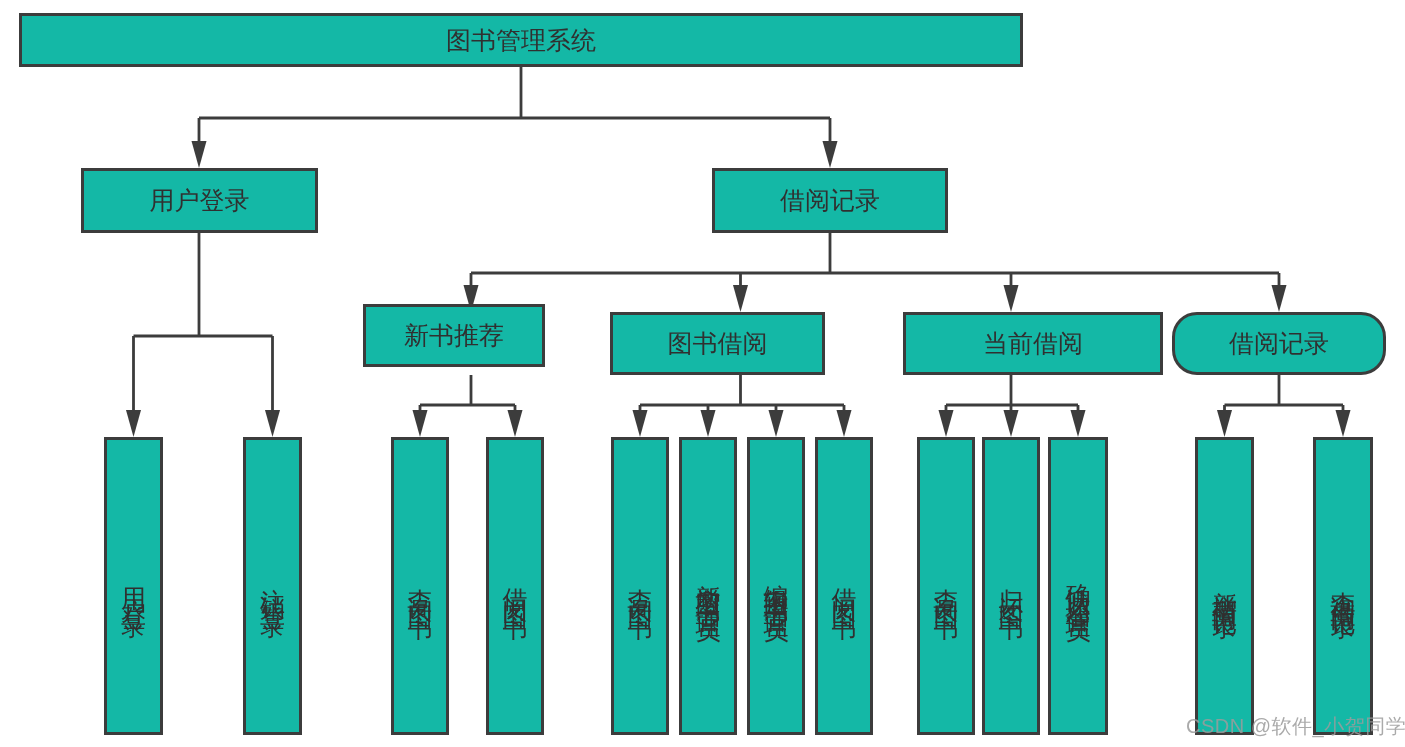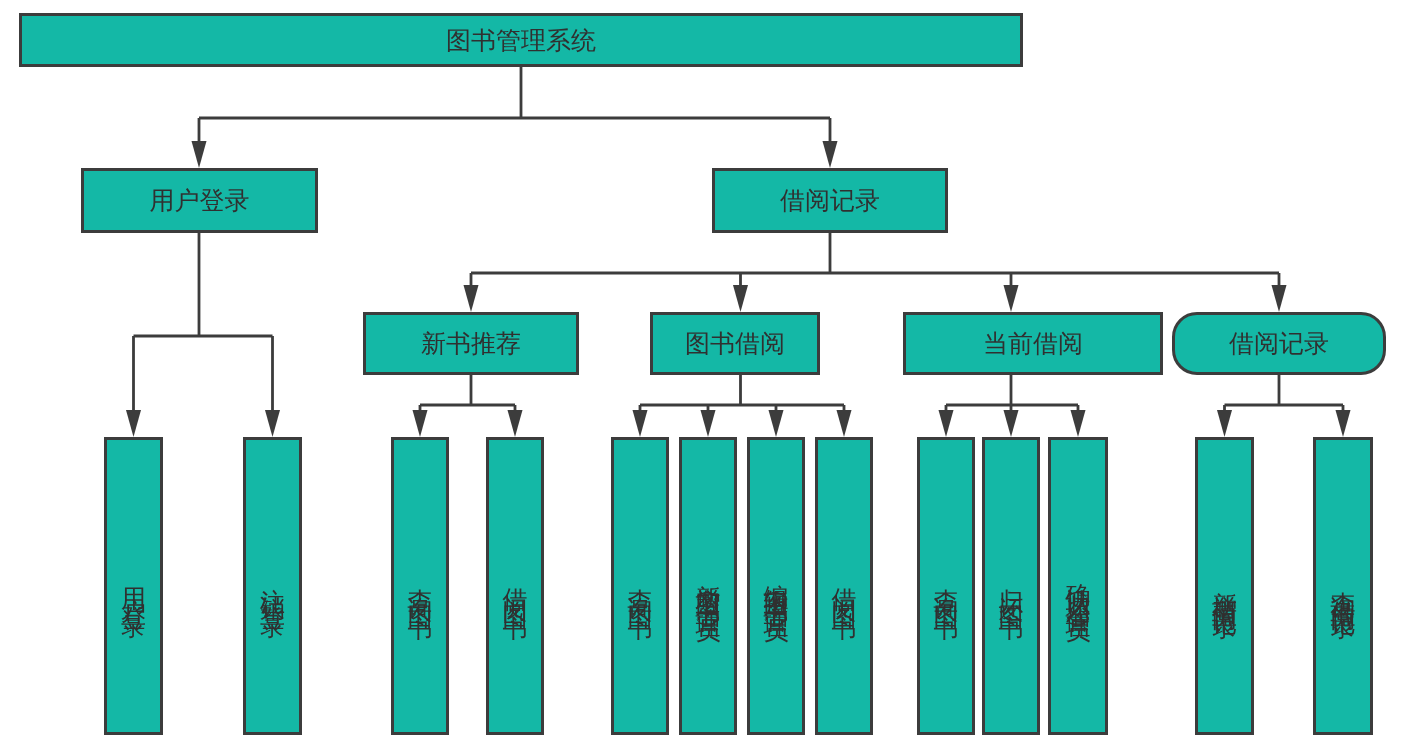--- a/index.html
+++ b/index.html
@@ -85,24 +85,24 @@
   <div id="nodes">
       <div class="node h" style="left: 19px; top: 13px; width: 1004px; height: 54px;">
         <span class="label">图书管理系统</span>
       </div>
       <div class="node h" style="left: 81px; top: 168px; width: 237px; height: 65px;">
         <span class="label">用户登录</span>
       </div>
       <div class="node h" style="left: 712px; top: 168px; width: 236px; height: 65px;">
         <span class="label">借阅记录</span>
       </div>
-      <div class="node h" style="left: 363px; top: 312px; width: 216px; height: 63px;">
+      <div class="node h" style="left: 363px; top: 304px; width: 182px; height: 63px;">
         <span class="label">新书推荐</span>
       </div>
-      <div class="node h" style="left: 650px; top: 312px; width: 170px; height: 63px;">
+      <div class="node h" style="left: 610px; top: 312px; width: 215px; height: 63px;">
         <span class="label">图书借阅</span>
       </div>
       <div class="node h" style="left: 903px; top: 312px; width: 260px; height: 63px;">
         <span class="label">当前借阅</span>
       </div>
       <div class="node h" style="left: 1172px; top: 312px; width: 214px; height: 63px; border-radius: 25px;">
         <span class="label">借阅记录</span>
       </div>
       <div class="node v" style="left: 104px; top: 437px; width: 59px; height: 298px;">
         <span class="label" style="letter-spacing: 9px;">用户登录</span>
@@ -137,13 +137,14 @@
       <div class="node v" style="left: 1048px; top: 437px; width: 60px; height: 298px;">
         <span class="label" style="letter-spacing: 5px;">确认归还（管理员）</span>
       </div>
       <div class="node v" style="left: 1195px; top: 437px; width: 59px; height: 298px;">
         <span class="label" style="letter-spacing: 5px;">新增借阅记录</span>
       </div>
       <div class="node v" style="left: 1313px; top: 437px; width: 60px; height: 298px;">
         <span class="label" style="letter-spacing: 5px;">查询借阅记录</span>
       </div>
     </div>
+  <div class="watermark">CSDN @软件_小贺同学</div>
 </div>
 
 </body></html>

